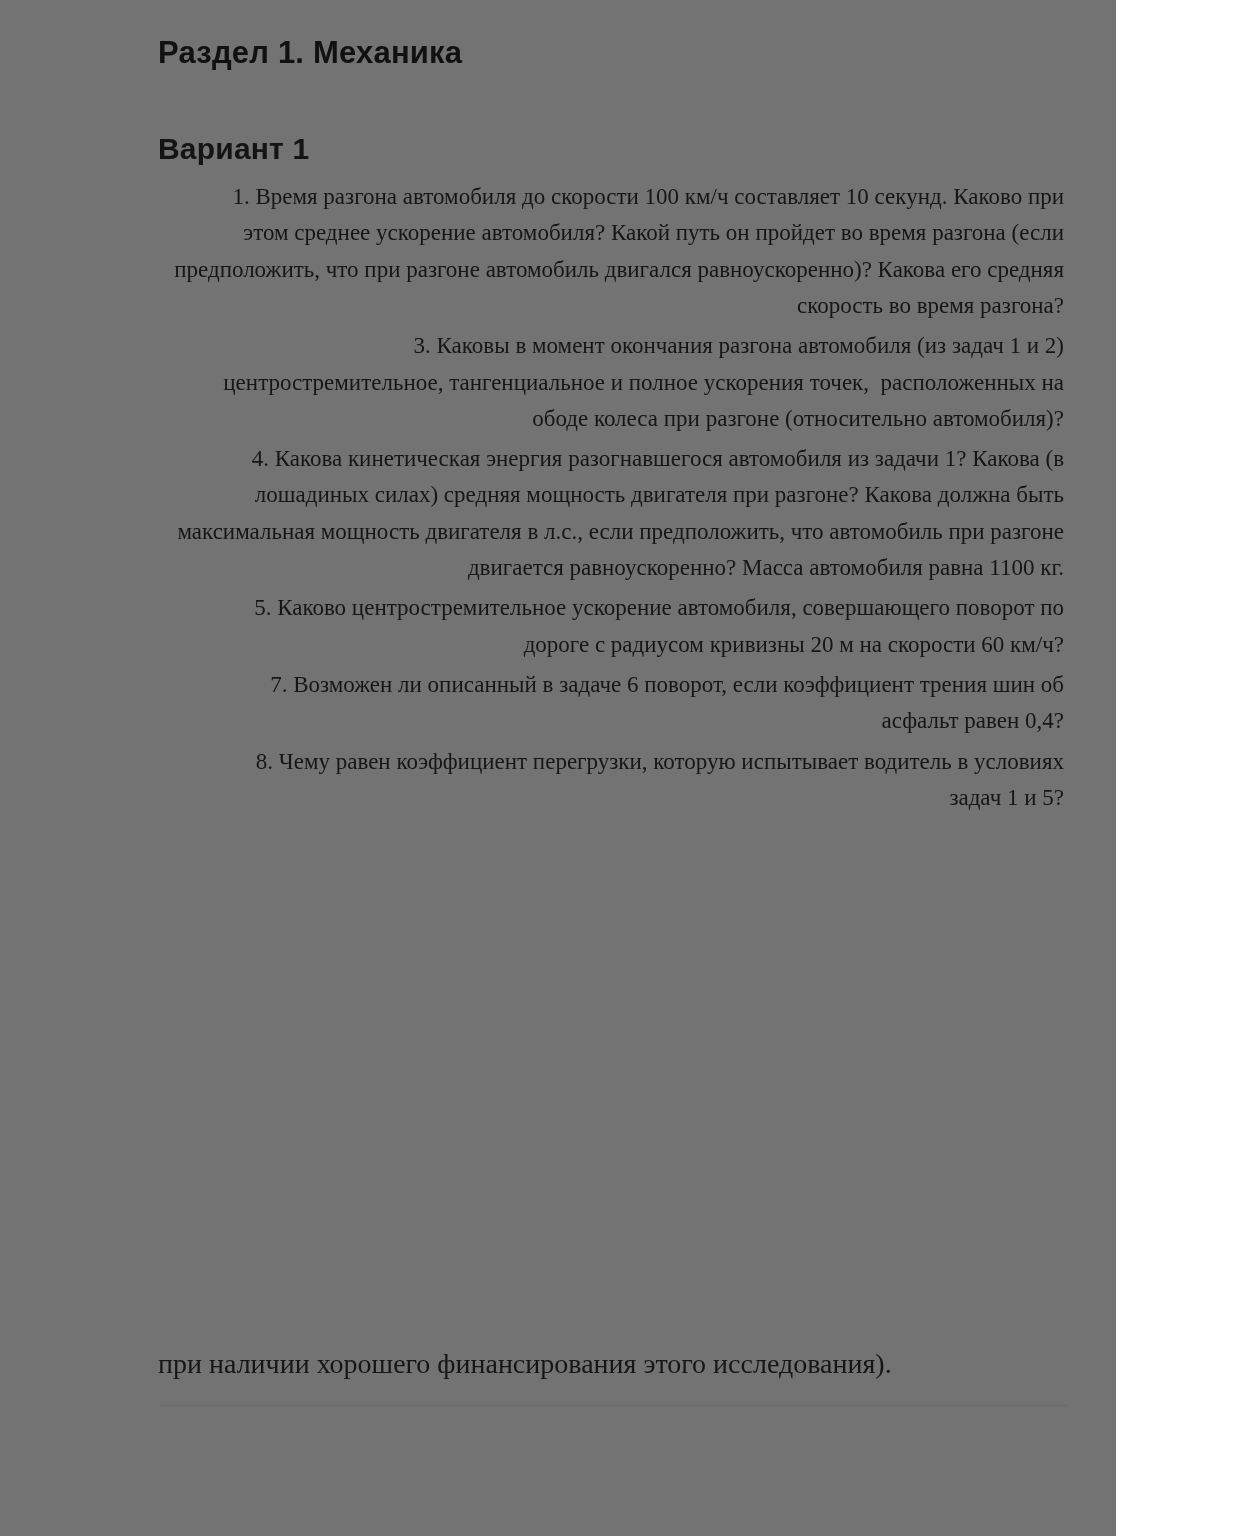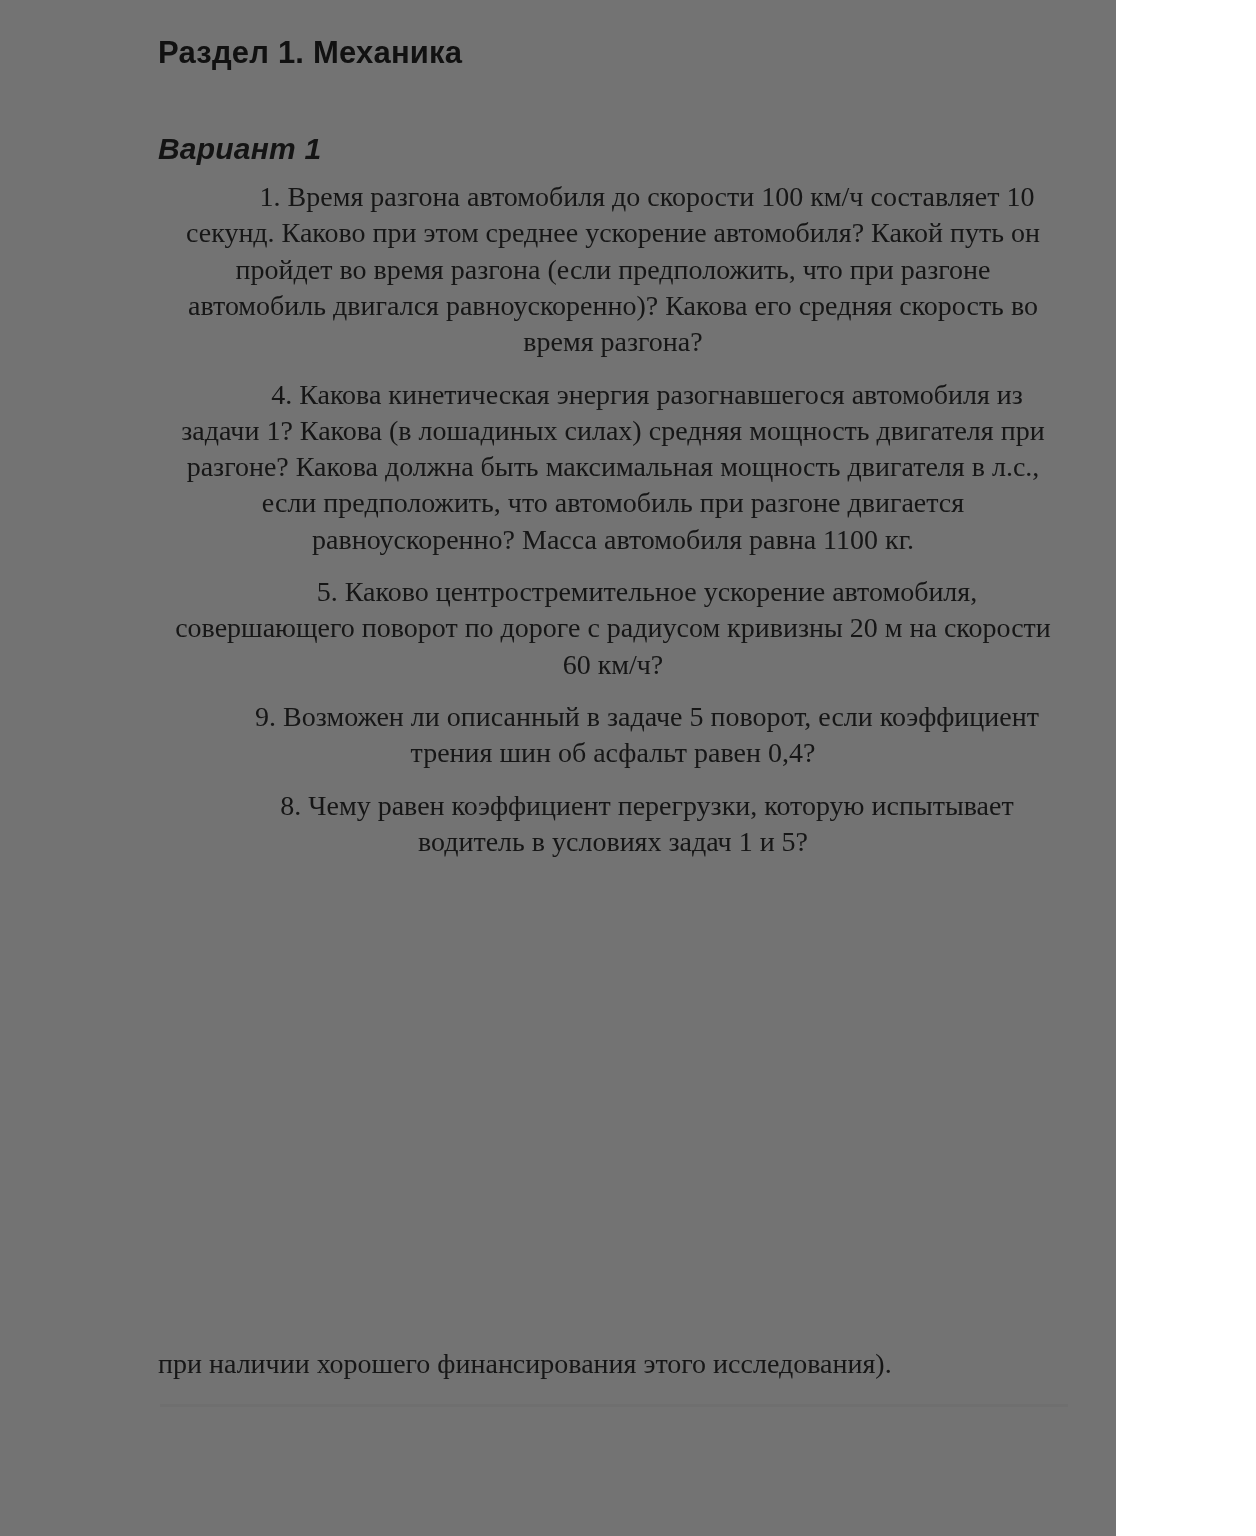--- a/index.html
+++ b/index.html
@@ -28,41 +28,40 @@
     font-size: 31px;
     line-height: 1.1;
     color: #111111;
     margin: 0;
     padding-top: 36px;
     letter-spacing: 0.2px;
   }
   .variant-title {
     font-family: "Liberation Sans", sans-serif;
     font-weight: bold;
-    font-style: italic;
     font-size: 30px;
     line-height: 1.1;
     color: #141414;
     margin: 0;
     padding-top: 62px;
     letter-spacing: 0.2px;
   }
   .problems {
     margin: 0;
     padding: 0;
     list-style: none;
   }
   .problem {
     font-family: "Liberation Serif", serif;
-    font-size: 28px;
+    font-size: 23px;
     line-height: 36.3px;
     color: #161616;
-    margin: 16px;
+    margin: 4px;
     text-indent: 68px;
-    text-align: center;
+    text-align: right;
     white-space: pre-wrap;
   }
   .problem:first-child {
     margin-top: 14px;
   }
   .divider {
     position: absolute;
     left: 160px;
     top: 1404px;
     width: 908px;
@@ -87,23 +86,24 @@
 <div class="page">
 
   <div class="content">
 
     <h1 class="section-title">Раздел 1. Механика</h1>
 
     <h2 class="variant-title">Вариант 1</h2>
 
     <div class="problems">
       <p class="problem">1. Время разгона автомобиля до скорости 100 км/ч составляет 10 секунд. Каково при этом среднее ускорение автомобиля? Какой путь он пройдет во время разгона (если предположить, что при разгоне автомобиль двигался равноускоренно)? Какова его средняя скорость во время разгона?</p>
+      <p class="problem">3. Каковы в момент окончания разгона автомобиля (из задач 1 и 2) центростремительное, тангенциальное и полное ускорения точек,  расположенных на ободе колеса при разгоне (относительно автомобиля)?</p>
       <p class="problem">4. Какова кинетическая энергия разогнавшегося автомобиля из задачи 1? Какова (в лошадиных силах) средняя мощность двигателя при разгоне? Какова должна быть максимальная мощность двигателя в л.с., если предположить, что автомобиль при разгоне двигается равноускоренно? Масса автомобиля равна 1100 кг.</p>
       <p class="problem">5. Каково центростремительное ускорение автомобиля, совершающего поворот по дороге с радиусом кривизны 20 м на скорости 60 км/ч?</p>
-      <p class="problem">9. Возможен ли описанный в задаче 5 поворот, если коэффициент трения шин об асфальт равен 0,4?</p>
+      <p class="problem">7. Возможен ли описанный в задаче 6 поворот, если коэффициент трения шин об асфальт равен 0,4?</p>
       <p class="problem">8. Чему равен коэффициент перегрузки, которую испытывает водитель в условиях задач 1 и 5?</p>
     </div>
 
   </div>
 
   <div class="divider"></div>
 
   <p class="footnote">при наличии хорошего финансирования этого исследования).</p>
 
 </div>

